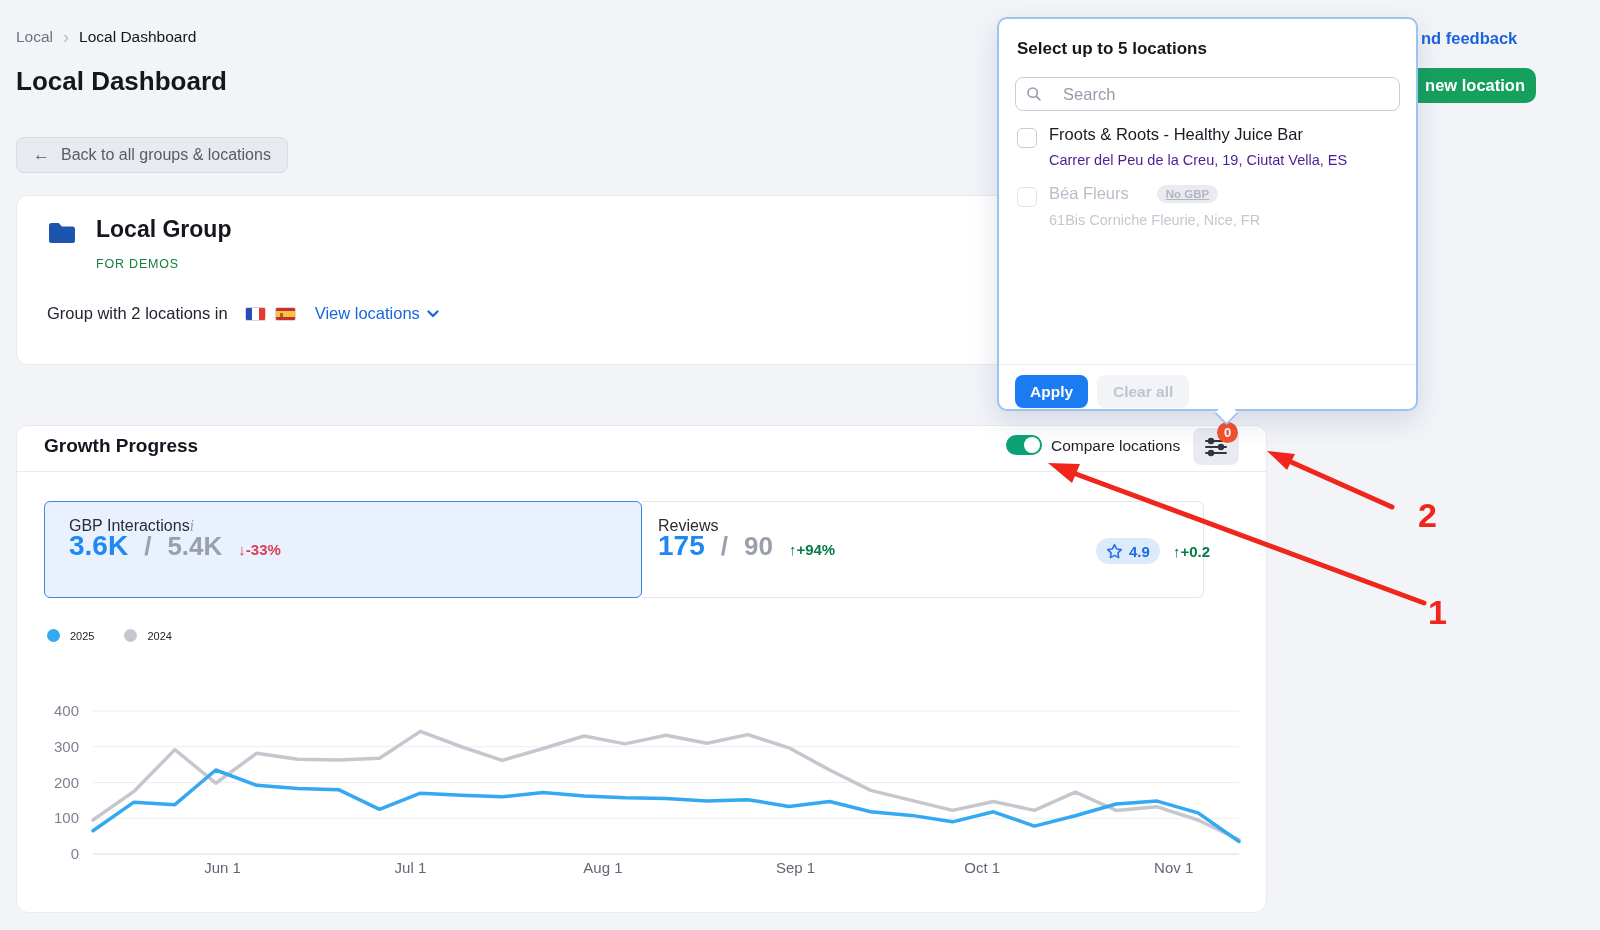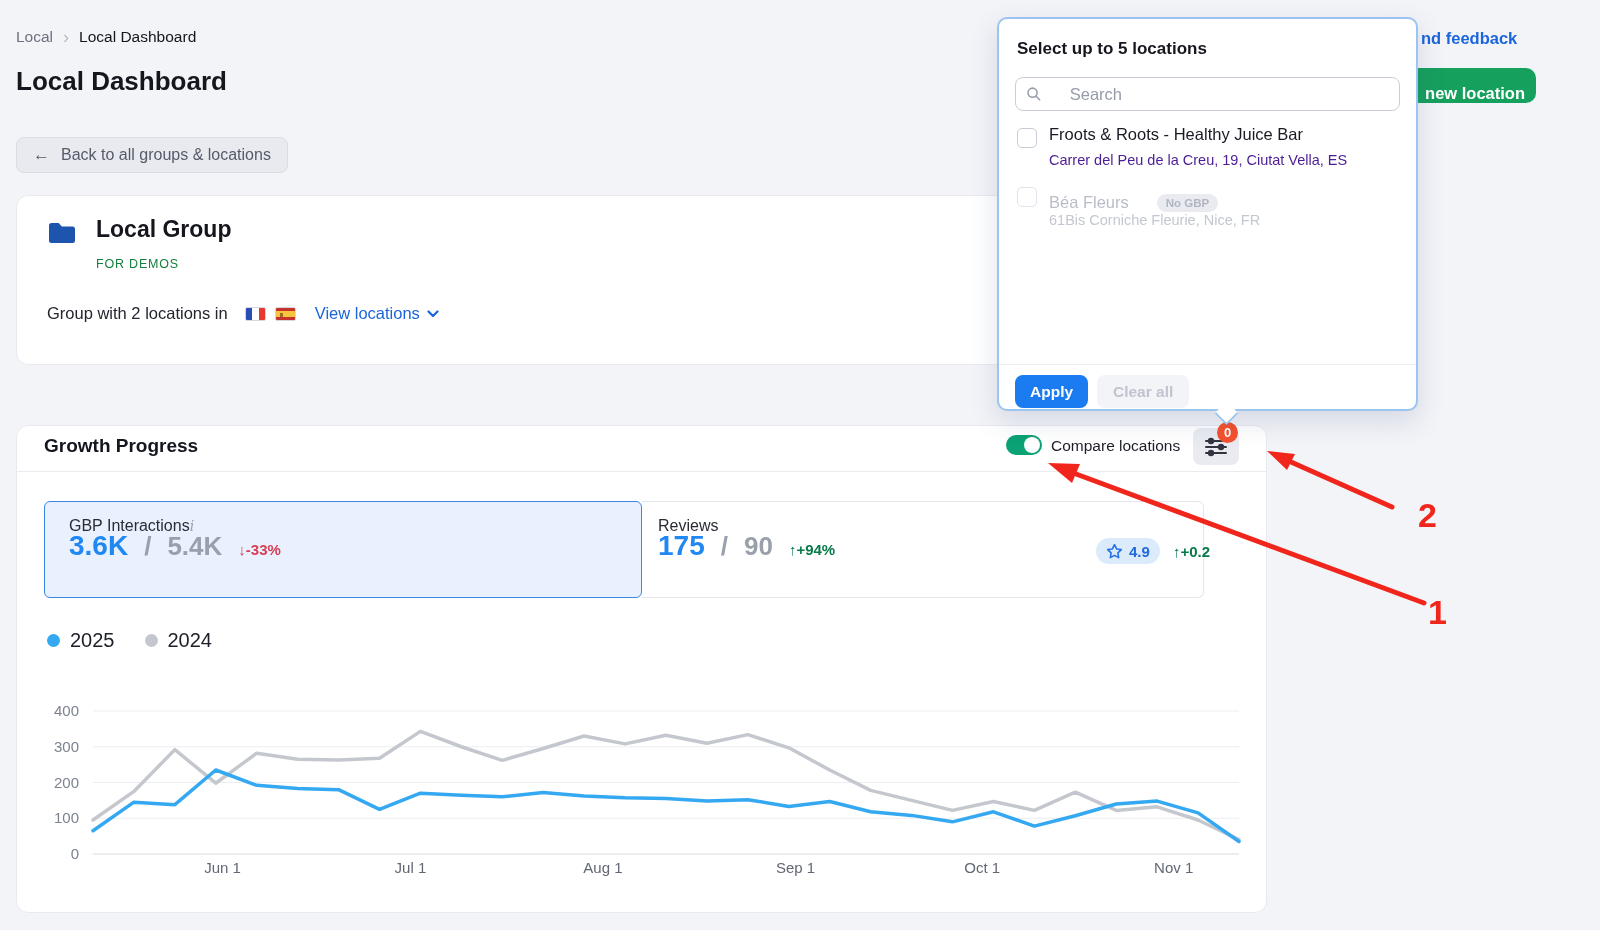--- a/index.html
+++ b/index.html
@@ -11,21 +11,21 @@
   .breadcrumb{left:16px;top:28px;font-size:15.5px;display:flex;align-items:center;gap:10px;}
   .bc-root{color:#6d7280;cursor:pointer;}
   .bc-sep{color:#b7bbc6;font-size:18px;line-height:14px;}
   .bc-cur{color:#14151d;}
   .h1{left:16px;top:66px;font-size:26px;font-weight:700;color:#15161e;}
   .back-btn{left:16px;top:137px;height:34px;display:flex;align-items:center;gap:11px;
             padding:0 16px;background:#e8eaf0;border:1px solid #d9dce4;border-radius:8px;
             color:#565b69;font-size:16px;cursor:pointer;}
   .feedback{left:1421px;top:29px;color:#1a65dc;font-size:16.5px;font-weight:600;z-index:5;cursor:pointer;}
   .new-loc{left:1398px;top:68px;width:138px;height:35px;background:#16a05e;border-radius:10px;
-           color:#fff;font-size:16.5px;font-weight:700;display:flex;align-items:flex-end;
+           color:#fff;font-size:16.5px;font-weight:700;display:flex;align-items:center;
            justify-content:flex-end;padding-right:11px;z-index:5;cursor:pointer;box-sizing:border-box;}
   
   .card-group{left:16px;top:195px;width:1369px;height:168px;}
   .folder{position:absolute;left:30px;top:24px;}
   .grp-title{position:absolute;left:79px;top:20px;font-size:23px;font-weight:700;color:#15161e;}
   .grp-sub{position:absolute;left:79px;top:61px;font-size:12.5px;color:#15803d;letter-spacing:.8px;}
   .grp-row{position:absolute;left:30px;top:108px;display:flex;align-items:center;gap:9px;font-size:16.5px;color:#23252f;}
   .flag{width:21px;height:14px;border-radius:2px;border:1px solid #d4d7de;box-sizing:border-box;display:inline-block;}
   .flag-fr{background:linear-gradient(90deg,#2a4db5 33%,#fff 33%,#fff 67%,#e8392e 67%);margin-left:8px;}
   .flag-es{background:linear-gradient(180deg,#c8312b 27%,#f6c33f 27%,#f6c33f 73%,#c8312b 73%);position:relative;}
@@ -48,41 +48,41 @@
   .m-label{position:absolute;left:24px;top:15px;font-size:16px;color:#2a2c35;display:flex;gap:0;align-items:center;}
   .m-info{color:#9ba0ac;font-family:"DejaVu Serif",serif;font-style:italic;font-size:14px;}
   .m-values{position:absolute;left:24px;top:28px;display:flex;align-items:baseline;gap:16px;}
   .m-cur{font-size:28px;font-weight:700;color:#1f88f2;}
   .m-slash,.m-prev{font-size:26px;font-weight:700;color:#9aa0ab;}
   .m-delta-down{font-size:15px;font-weight:700;color:#d83e54;}
   .m-delta-up{font-size:15px;font-weight:700;color:#077a49;}
   .rating-pill{position:absolute;left:454px;top:36px;height:26px;padding:0 10px;border-radius:13px;background:#dcebfc;
                display:flex;align-items:center;gap:6px;color:#2069d9;font-size:15px;font-weight:600;}
   .rating-delta{position:absolute;left:531px;top:41px;font-size:15px;font-weight:700;color:#077a49;}
-  .legend{position:absolute;left:30px;top:203px;display:flex;align-items:center;gap:12px;font-size:20px;color:#1d1f28;}
+  .legend{position:absolute;left:30px;top:203px;display:flex;align-items:center;gap:12px;font-size:11px;color:#1d1f28;}
   .legend .dot{width:13px;height:13px;border-radius:50%;display:inline-block;}
   .legend .item{display:flex;align-items:center;gap:10px;margin-right:18px;cursor:pointer;}
   #growth-chart{position:absolute;left:0;top:251px;}
   
   .popup{position:absolute;left:997px;top:17px;width:421px;height:394px;background:#fff;border:2px solid #9cc4f1;
          border-radius:10px;box-shadow:0 10px 28px rgba(50,70,120,.16);z-index:30;box-sizing:border-box;}
   .popup-caret{position:absolute;left:219px;top:386px;width:15px;height:15px;background:#fff;transform:rotate(45deg);
                border-right:2px solid #9cc4f1;border-bottom:2px solid #9cc4f1;border-bottom-right-radius:3px;}
   .pp-title{position:absolute;left:18px;top:20px;font-size:17px;font-weight:700;color:#15161e;}
   .pp-search{position:absolute;left:16px;top:58px;width:385px;height:34px;border:1px solid #c9cdd7;border-radius:8px;
-             box-sizing:border-box;display:flex;align-items:center;padding:0 10px;gap:26px;background:#fff;}
+             box-sizing:border-box;display:flex;align-items:center;padding:0 10px;gap:19px;background:#fff;}
   .pp-search input{border:none;outline:none;font-size:16.5px;width:100%;font-family:inherit;color:#2a2c35;background:transparent;}
   .pp-search input::placeholder{color:#969baa;}
   .checkbox{position:absolute;left:18px;width:20px;height:20px;border:1.6px solid #c8ccd6;border-radius:5px;background:#fff;box-sizing:border-box;cursor:pointer;}
   .checkbox.disabled{border-color:#e0e3ea;cursor:default;}
   .pp-name{position:absolute;left:50px;font-size:16.5px;color:#191a22;cursor:pointer;display:flex;align-items:center;gap:9px;}
   .pp-name.disabled{color:#b9bdc8;cursor:default;}
   .pp-addr{position:absolute;left:50px;font-size:14.5px;color:#4c1d95;}
   .pp-addr.disabled{color:#c3c7d0;}
-  .no-gbp{background:#e9ebf0;color:#b2b6c1;font-size:11.5px;font-weight:700;padding:3px 9px;border-radius:10px;}
+  .no-gbp{background:#e9ebf0;color:#b2b6c1;font-size:11.5px;font-weight:700;padding:3px 9px;border-radius:10px;text-decoration:underline;}
   .pp-divider{position:absolute;left:0;top:345px;width:100%;height:1px;background:#eceef2;}
   .btn-apply{position:absolute;left:16px;top:356px;height:33px;padding:0 15px;background:#1b7bf0;border:none;border-radius:8px;
              color:#fff;font-size:15.5px;font-weight:700;font-family:inherit;cursor:pointer;}
   .btn-clear{position:absolute;left:98px;top:356px;height:33px;padding:0 16px;background:#f3f4f8;border:none;border-radius:8px;
              color:#c0c4ce;font-size:15.5px;font-weight:600;font-family:inherit;}
   #arrows{position:absolute;left:0;top:0;z-index:15;pointer-events:none;}
 </style>
 </head>
 <body>
 
@@ -232,21 +232,21 @@
       <line x1="11.6" y1="11.6" x2="15.6" y2="15.6" stroke="#979caa" stroke-width="1.8" stroke-linecap="round"></line>
     </svg>
     <input type="text" placeholder="Search" style="">
   </div>
 
   <div class="checkbox" style="top:109px;"></div>
   <div class="pp-name" style="top:106px;">Froots &amp; Roots - Healthy Juice Bar</div>
   <div class="pp-addr" style="top:133px;">Carrer del Peu de la Creu, 19, Ciutat Vella, ES</div>
 
   <div class="checkbox disabled" style="top:168px;"></div>
-  <div class="pp-name disabled" style="top:174px;gap:28px;">
+  <div class="pp-name disabled" style="top:165px;gap:28px;">
     <span>Béa Fleurs</span>
     <span class="no-gbp">No GBP</span>
   </div>
   <div class="pp-addr disabled" style="top:193px;">61Bis Corniche Fleurie, Nice, FR</div>
 
   <div class="pp-divider"></div>
   <button class="btn-apply">Apply</button>
   <button class="btn-clear" disabled="">Clear all</button>
   <div class="popup-caret"></div>
 </div>

